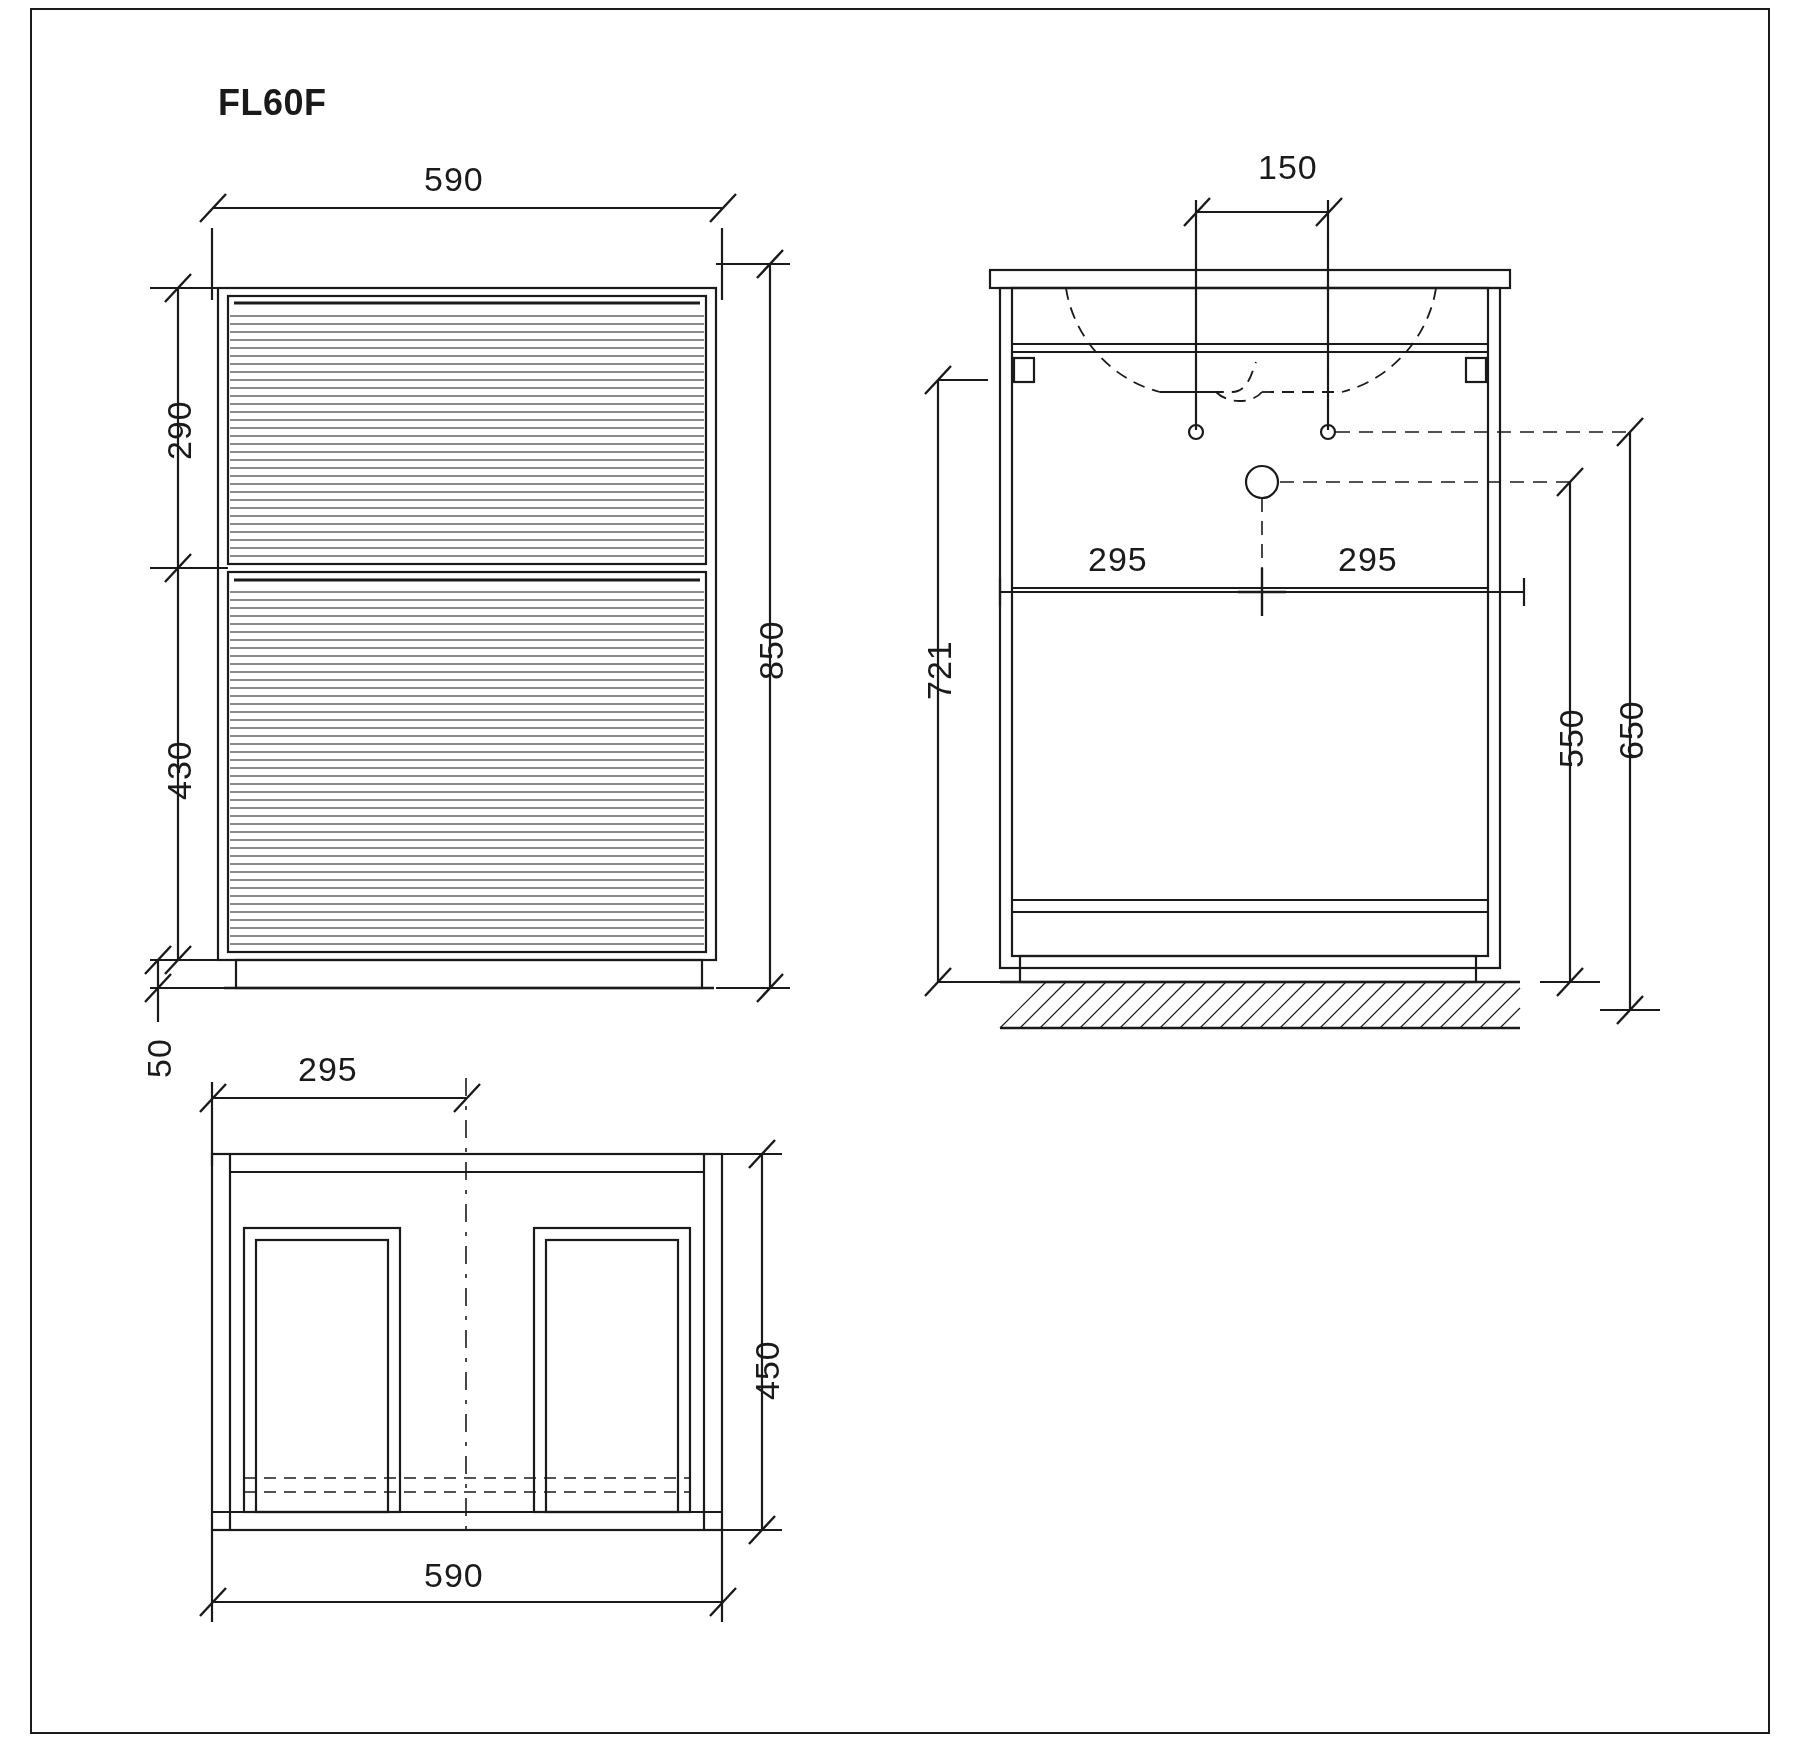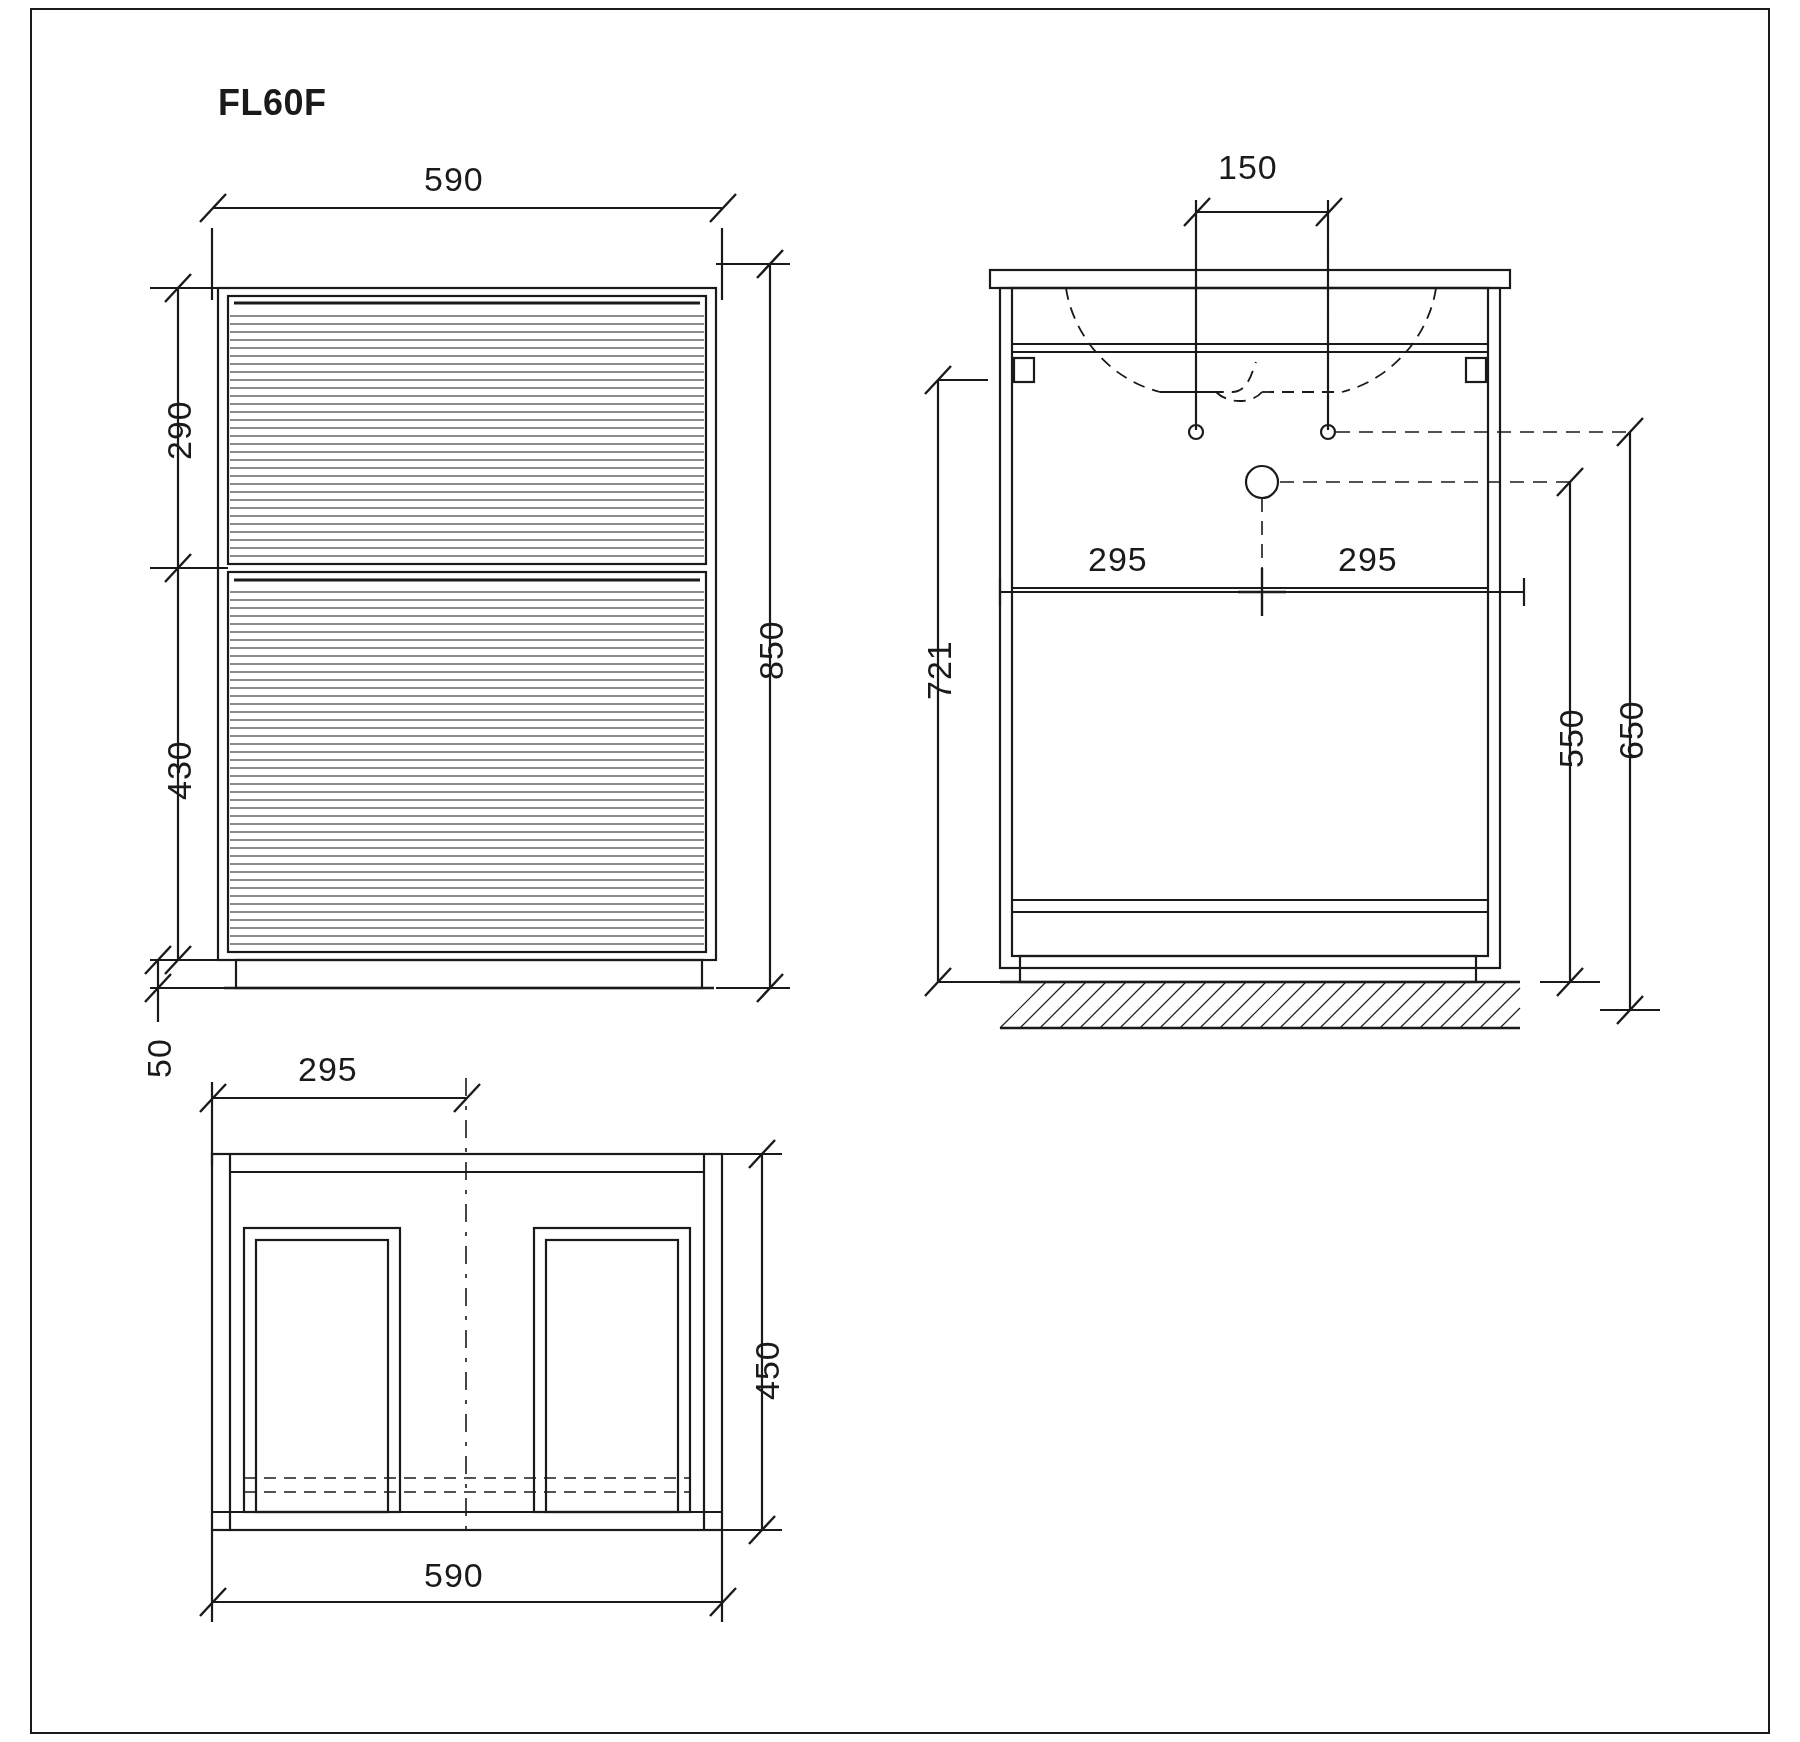--- a/index.html
+++ b/index.html
@@ -299,21 +299,21 @@
 
     </g>
   </svg>
 
   <div class="dimtxt" style="left:424px;top:160px;">590</div>
   <div class="dimtxt vert" style="left:160px;top:460px;transform:rotate(-90deg);">290</div>
   <div class="dimtxt vert" style="left:160px;top:800px;transform:rotate(-90deg);">430</div>
   <div class="dimtxt vert" style="left:140px;top:1078px;transform:rotate(-90deg);">50</div>
   <div class="dimtxt vert" style="left:752px;top:680px;transform:rotate(-90deg);">850</div>
 
-  <div class="dimtxt" style="left:1218px;top:148px;">150</div>
+  <div class="dimtxt" style="left:1258px;top:148px;">150</div>
   <div class="dimtxt" style="left:1088px;top:540px;">295</div>
   <div class="dimtxt" style="left:1338px;top:540px;">295</div>
   <div class="dimtxt vert" style="left:920px;top:700px;transform:rotate(-90deg);">721</div>
   <div class="dimtxt vert" style="left:1552px;top:768px;transform:rotate(-90deg);">550</div>
   <div class="dimtxt vert" style="left:1612px;top:760px;transform:rotate(-90deg);">650</div>
 
   <div class="dimtxt" style="left:298px;top:1050px;">295</div>
   <div class="dimtxt vert" style="left:748px;top:1400px;transform:rotate(-90deg);">450</div>
   <div class="dimtxt" style="left:424px;top:1556px;">590</div>
 

